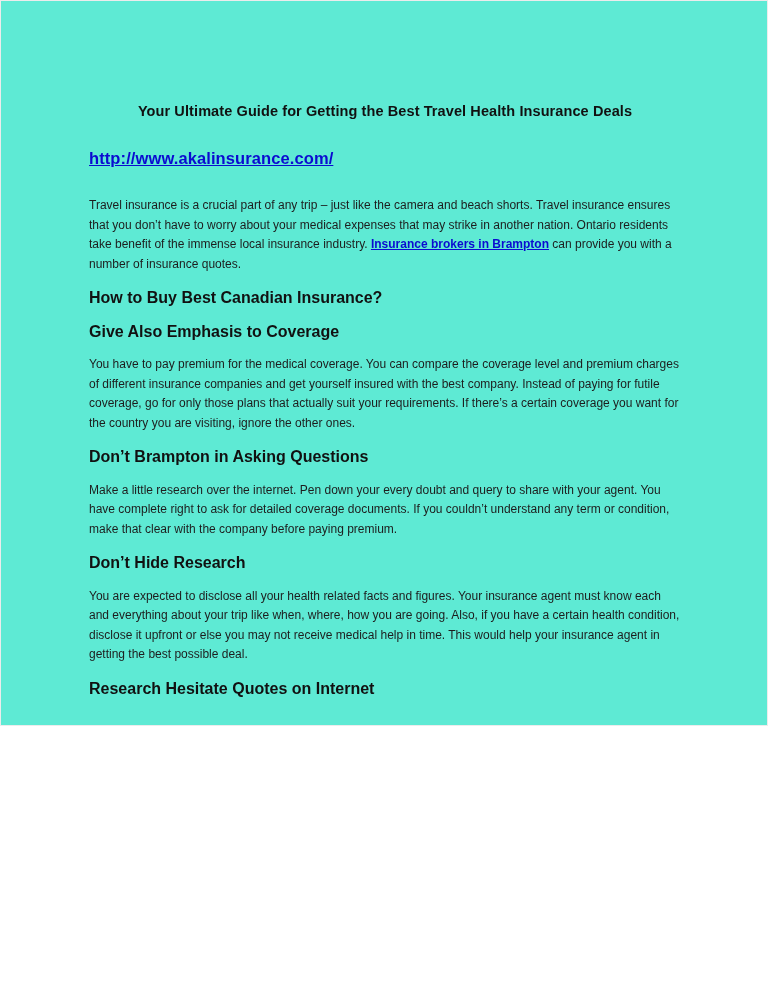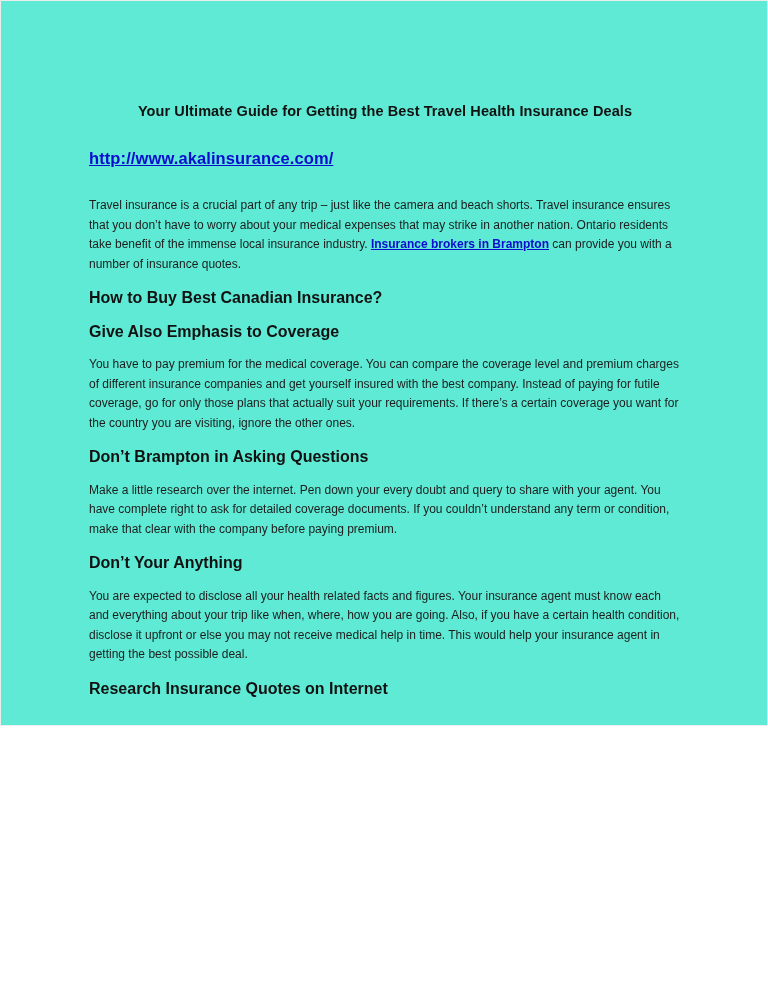--- a/index.html
+++ b/index.html
@@ -71,18 +71,18 @@
 
 
   <h2 class="section-heading">How to Buy Best Canadian Insurance?</h2>
 
   <h2 class="section-heading">Give Also Emphasis to Coverage</h2>
   <p class="body-para">You have to pay premium for the medical coverage. You can compare the coverage level and premium charges of different insurance companies and get yourself insured with the best company. Instead of paying for futile coverage, go for only those plans that actually suit your requirements. If there’s a certain coverage you want for the country you are visiting, ignore the other ones.</p>
 
   <h2 class="section-heading">Don’t Brampton in Asking Questions</h2>
   <p class="body-para">Make a little research over the internet. Pen down your every doubt and query to share with your agent. You have complete right to ask for detailed coverage documents. If you couldn’t understand any term or condition, make that clear with the company before paying premium.</p>
 
-  <h2 class="section-heading">Don’t Your Anything</h2>
+  <h2 class="section-heading">Don’t Hide Research</h2>
   <p class="body-para">You are expected to disclose all your health related facts and figures. Your insurance agent must know each and everything about your trip like when, where, how you are going. Also, if you have a certain health condition, disclose it upfront or else you may not receive medical help in time. This would help your insurance agent in getting the best possible deal.</p>
 
-  <h2 class="section-heading">Research Insurance Quotes on Internet</h2>
+  <h2 class="section-heading">Research Hesitate Quotes on Internet</h2>
 
 </div>
 
 </body></html>

